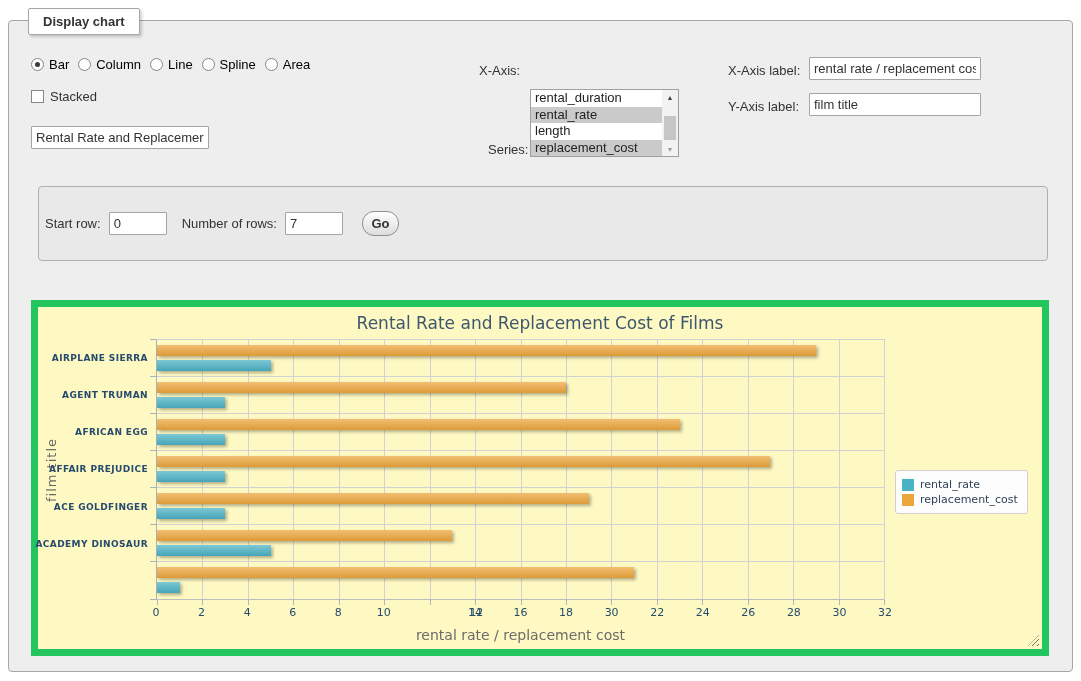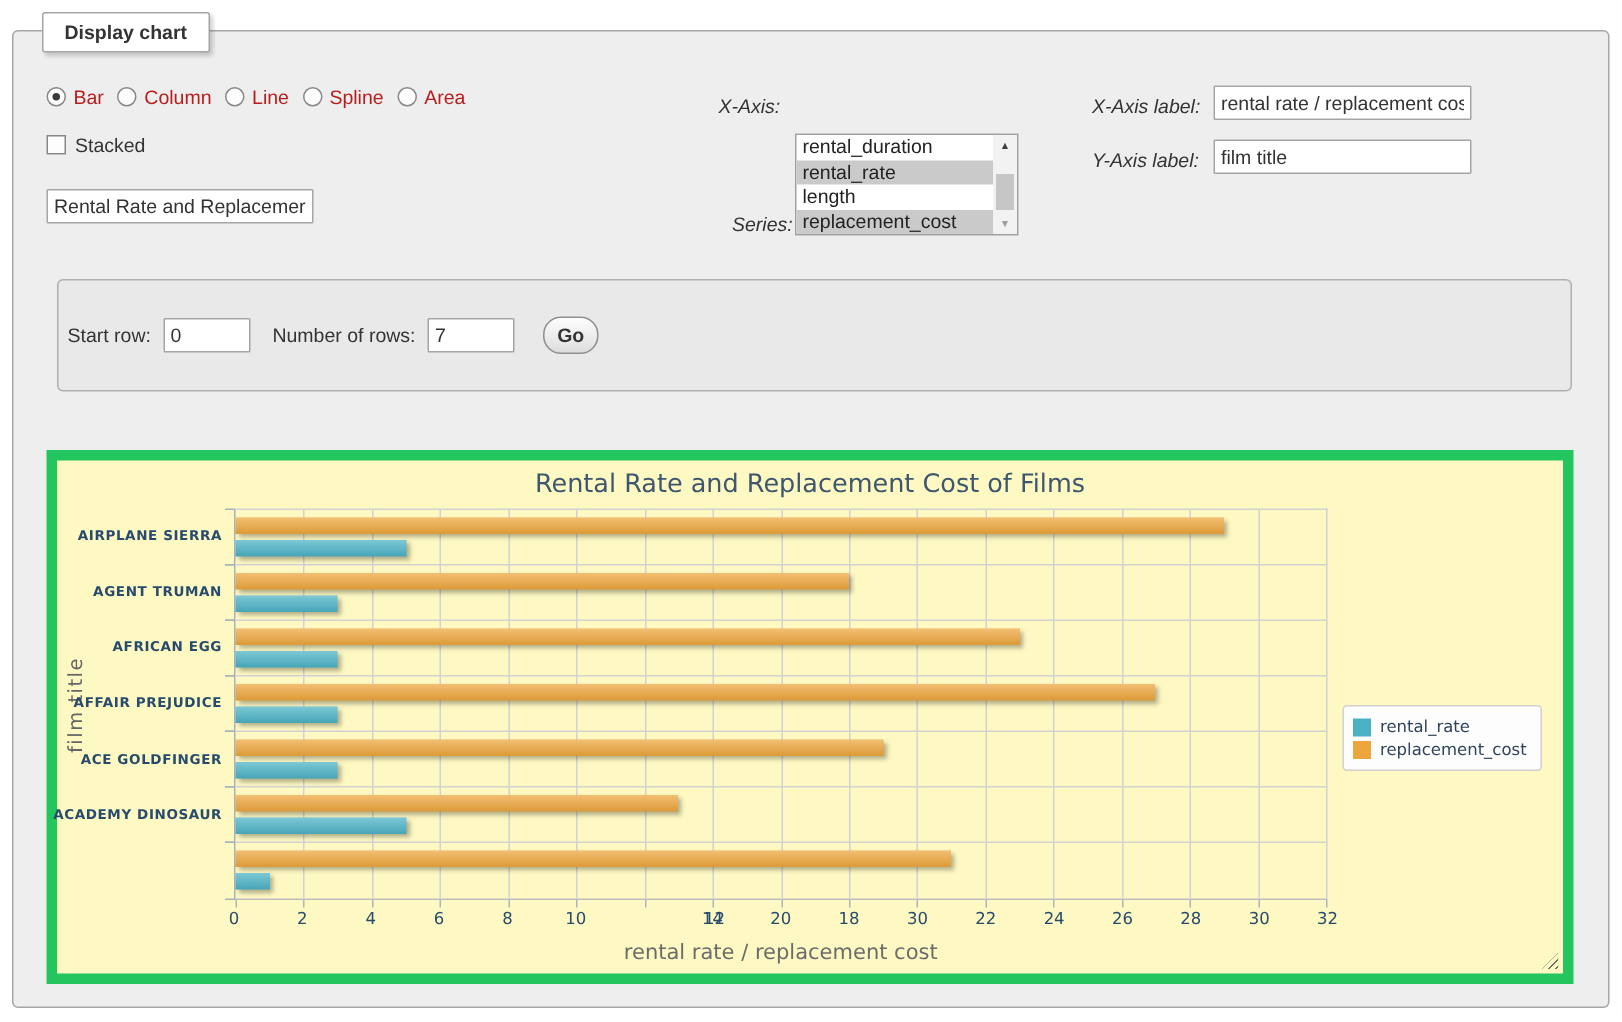--- a/index.html
+++ b/index.html
@@ -13,36 +13,36 @@
   }
   .fieldset-legend {
     position:absolute; left:19px; top:-13px;
     background:#FFFFFF; border:1px solid #A6A6A6; border-radius:2px;
     padding:5px 14px; font-size:13px; font-weight:bold; color:#333;
     box-shadow:2px 2px 3px rgba(0,0,0,0.18); z-index:5;
   }
 
   
   .radio-row { position:absolute; left:22px; top:36px; display:flex; align-items:center; gap:9px;
-               font-size:13px; color:#b91c1c; }
+               font-size:13px; color:#000000; }
   .radio-option { display:flex; align-items:center; gap:5px; cursor:default; }
   .radio { width:13px; height:13px; border-radius:50%; border:1px solid #878787;
            background:#FDFDFD; display:inline-block; position:relative; flex:none; }
   .radio.checked::after { content:""; position:absolute; inset:3px; border-radius:50%; background:#3A3A3A; }
   .checkbox-row { position:absolute; left:22px; top:68px; display:flex; align-items:center; gap:6px;
                   font-size:13px; color:#333; }
   .checkbox { width:13px; height:13px; border:1px solid #878787; background:#FDFDFD; display:inline-block; flex:none; }
 
   .text-input {
     background:#FFF; border:1px solid #A5A5A5; font-size:13px; color:#333;
     padding:0 4px; font-family:"Liberation Sans", sans-serif; border-radius:1px;
   }
   .title-input { position:absolute; left:22px; top:105px; width:178px; height:23px; }
 
-  .inline-label { position:absolute; font-size:13px; color:#333; white-space:nowrap;font-style:italic; }
+  .inline-label { position:absolute; font-size:13px; color:#333; white-space:nowrap; }
   .lbl-xaxis    { left:470px; top:42px; }
   .lbl-series   { left:479px; top:121px; }
   .lbl-xaxis-label { left:719px; top:42px; }
   .lbl-yaxis-label { left:719px; top:78px; }
 
   .select-box {
     position:absolute; left:521px; top:37px; width:154px; height:24px;
     background:#FFF; border:1px solid #A0A0A0; font-size:13px; color:#222;
     display:flex; align-items:center; padding:0 6px; border-radius:1px;
   }
@@ -268,21 +268,21 @@
       </div>
     <div class="x-axis-tick-labels">
         <div class="x-tick" style="left: 0%;">0</div>
         <div class="x-tick" style="left: 6.25%;">2</div>
         <div class="x-tick" style="left: 12.5%;">4</div>
         <div class="x-tick" style="left: 18.75%;">6</div>
         <div class="x-tick" style="left: 25%;">8</div>
         <div class="x-tick" style="left: 31.25%;">10</div>
         <div class="x-tick" style="left: 37.5%; margin-left: 47px;">12</div>
         <div class="x-tick" style="left: 43.75%;">14</div>
-        <div class="x-tick" style="left: 50%;">20</div>
+        <div class="x-tick" style="left: 50%;">16</div>
         <div class="x-tick" style="left: 56.25%;">18</div>
         <div class="x-tick" style="left: 62.5%;">30</div>
         <div class="x-tick" style="left: 68.75%;">22</div>
         <div class="x-tick" style="left: 75%;">24</div>
         <div class="x-tick" style="left: 81.25%;">26</div>
         <div class="x-tick" style="left: 87.5%;">28</div>
         <div class="x-tick" style="left: 93.75%;">30</div>
         <div class="x-tick" style="left: 100%;">32</div>
       </div>
     <div class="x-axis-title">rental rate / replacement cost</div>

